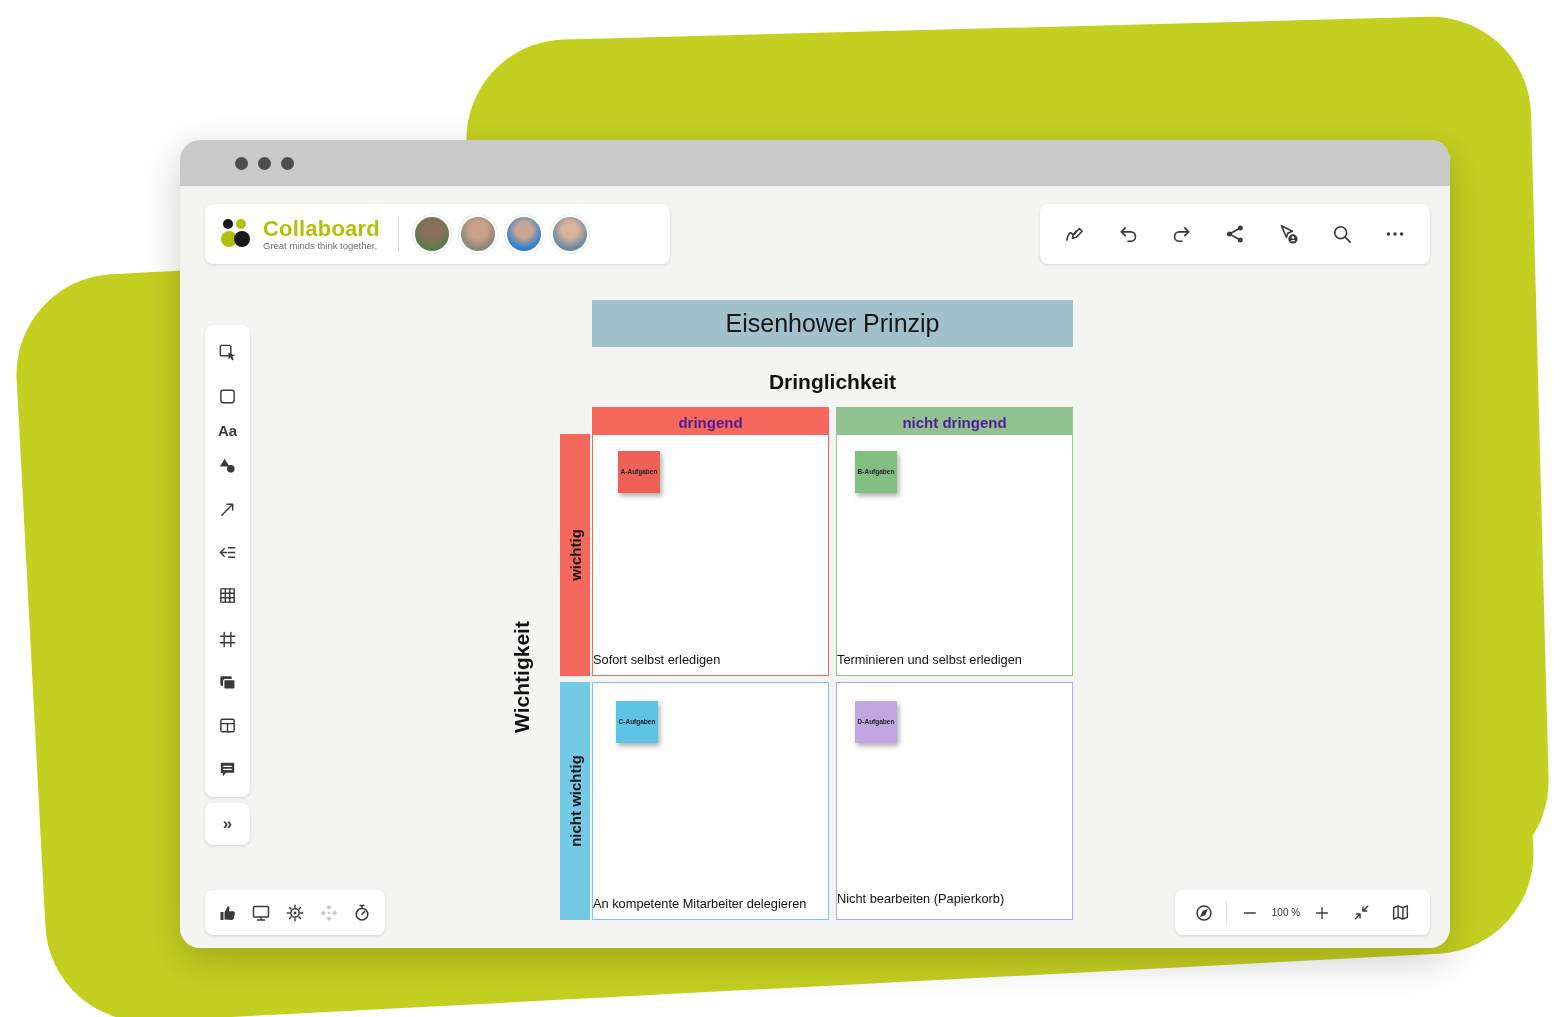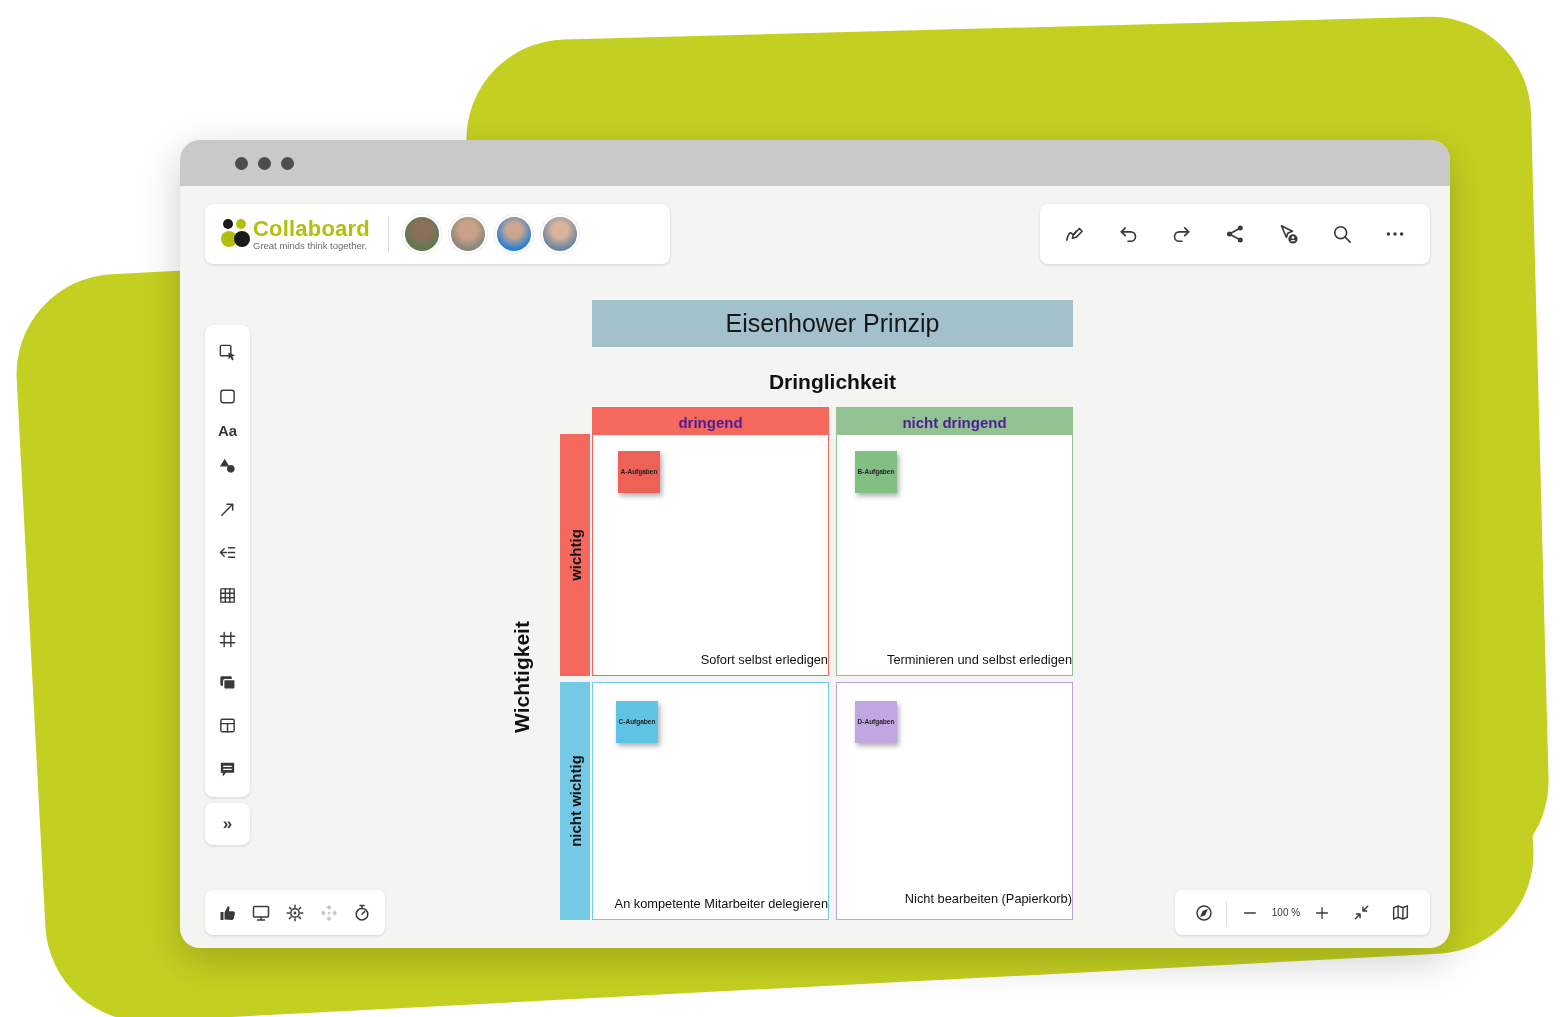--- a/index.html
+++ b/index.html
@@ -18,21 +18,21 @@
             overflow:hidden; z-index:10; }
   .titlebar { position:absolute; left:0; top:0; width:100%; height:46px; background:#c9c9c9;
               display:flex; align-items:center; padding-left:55px; gap:10px; }
   .dot { width:13px; height:13px; border-radius:50%; background:#4d4d4d; }
 
   .card { position:absolute; background:#ffffff; border-radius:8px; box-shadow:0 1px 3px rgba(0,0,0,.14); }
 
   
   .logo-card { left:25px; top:64px; width:465px; height:60px; display:flex; align-items:center; padding:0 14px; }
   .logo-mark { width:34px; height:34px; flex:0 0 auto; }
-  .brand-block { line-height:1.05; }
+  .brand-block { margin-left:10px; line-height:1.05; }
   .brand-name { font-size:22px; font-weight:700; color:#b3bf0b; letter-spacing:.2px; }
   .brand-tagline { font-size:9.5px; color:#6b6b6b; margin-top:1px; }
   .v-div { width:1px; height:36px; background:#dcdcdc; margin:0 14px 0 18px; }
   .avatars { display:flex; align-items:center; gap:8px; }
   .avatar { width:38px; height:38px; border-radius:50%; border:2px solid #fff; box-shadow:0 0 0 1px rgba(0,0,0,.08); cursor:pointer; }
   .av1 { background:radial-gradient(circle at 50% 38%, #8a6f5a 0 32%, #5c7a4e 70%); }
   .av2 { background:radial-gradient(circle at 50% 38%, #c9a188 0 32%, #8a8578 70%); }
   .av3 { background:radial-gradient(circle at 50% 38%, #caa68e 0 28%, #2a7fd4 70%); }
   .av4 { background:radial-gradient(circle at 50% 38%, #d9b49a 0 28%, #6a87a0 70%); }
 
@@ -74,21 +74,21 @@
   .row-bar { position:absolute; left:380px; width:30px; cursor:pointer; }
   .row-red { top:294px; height:242px; background:#f4685e; }
   .row-blue { top:542px; height:238px; background:#74c9e6; }
   .row-bar span { position:absolute; top:50%; left:50%; transform:translate(-50%,-50%) rotate(-90deg);
                   white-space:nowrap; font-size:15px; font-weight:700; color:#111; }
   .quadrant { position:absolute; width:237px; background:#ffffff; cursor:pointer; }
   .q1 { left:412px; top:294px; height:242px; border:1px solid #f4685e; }
   .q2 { left:656px; top:294px; height:242px; border:1px solid #92c192; }
   .q3 { left:412px; top:542px; height:238px; border:1.5px solid #74c9e6; }
   .q4 { left:656px; top:542px; height:238px; border:1.5px solid #b9a3dc; }
-  .caption { position:absolute; bottom:8px; left:0; width:100%; text-align:right; font-size:12.8px;
+  .caption { position:absolute; bottom:8px; left:0; width:100%; text-align:left; font-size:12.8px;
              color:#111; white-space:nowrap; }
   .q4 .caption { bottom:13px; }
   .note { position:absolute; width:42px; height:42px; box-shadow:2px 3px 5px rgba(0,0,0,.32);
           display:flex; align-items:center; justify-content:center; text-align:center;
           font-size:6.5px; font-weight:700; color:#222; line-height:1.3; padding:2px; cursor:pointer; }
   .note-a { left:25px; top:16px; background:#ee6157; }
   .note-b { left:18px; top:16px; background:#82bf82; }
   .note-c { left:23px; top:18px; background:#5fc3e4; }
   .note-d { left:18px; top:18px; background:#c0a7e2; }
 </style>

